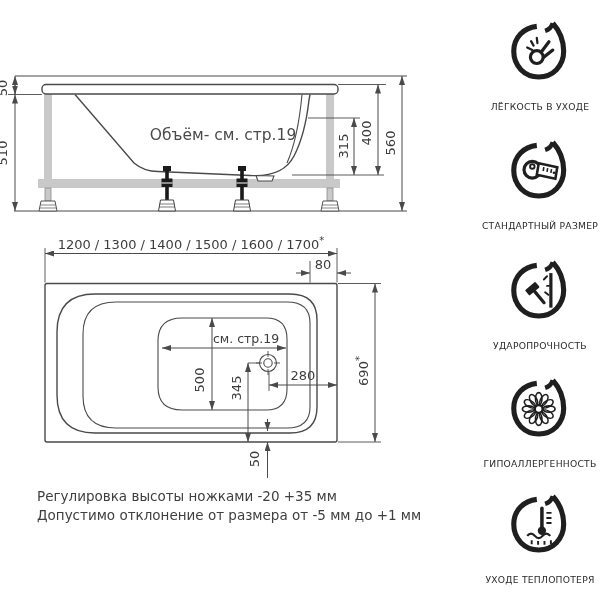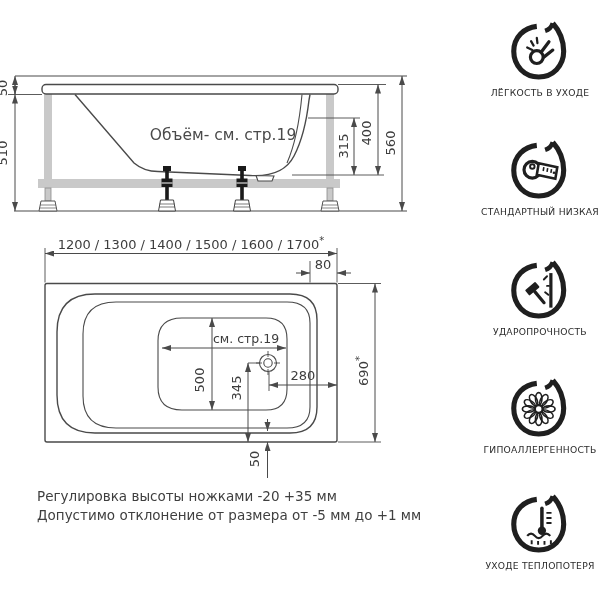--- a/index.html
+++ b/index.html
@@ -12,21 +12,21 @@
   .lentxt{font-size:13px;fill:#3d3d3d;}
   .note{font-size:13.5px;fill:#3f3f3f;}
   .ln{stroke:#4a4a4a;stroke-width:1.4;fill:none;}
   .lnt{stroke:#4a4a4a;stroke-width:1.1;fill:none;}
   .ext{stroke:#4a4a4a;stroke-width:0.9;fill:none;}
   .d2{stroke:#4a4a4a;stroke-width:1;fill:none;marker-start:url(#mS);marker-end:url(#mE);}
   .dE{stroke:#4a4a4a;stroke-width:1;fill:none;marker-end:url(#mE);}
   .gray{fill:#c9c9c9;stroke:none;}
   .whitefill{fill:#ffffff;}
   .feature{position:absolute;left:478px;width:124px;display:flex;flex-direction:column;align-items:center;}
-  .feature .lbl{margin-top:3px;font-size:9.2px;letter-spacing:0.25px;color:#2b2b2b;white-space:nowrap;text-align:left;}
+  .feature .lbl{margin-top:17px;font-size:9.2px;letter-spacing:0.25px;color:#2b2b2b;white-space:nowrap;text-align:left;}
   .icon-stroke{stroke:#1f1f1f;fill:none;}
 </style>
 </head>
 <body>
 
 <div class="stage">
 
 <svg width="470" height="600" viewBox="0 0 470 600" style="position:absolute;left:0;top:0;">
   <defs>
     <marker id="mE" markerWidth="10" markerHeight="7" refX="9" refY="3" orient="auto" markerUnits="userSpaceOnUse">
@@ -177,21 +177,21 @@
 <div class="feature" style="top:139px;">
   <svg width="64" height="64" viewBox="0 0 100 100">
     <path class="icon-stroke" stroke-width="8" d="M70,5 C79,15 87,27 87,49 C87,72 70,89 48,89 C26,89 9,72 9,49 C9,27 25,12 45,10"></path>
     <path class="icon-stroke" stroke-width="7" d="M70,5 C68,11 64,15 58,17"></path>
     <circle class="icon-stroke" stroke-width="5" cx="38" cy="48" r="13"></circle>
     <circle class="icon-stroke" stroke-width="3" cx="38" cy="43" r="3.5"></circle>
     <path d="M48,38 L77,44 L74,62 L45,56 Z" fill="#ffffff" stroke="#1f1f1f" stroke-width="4"></path>
     <path class="icon-stroke" stroke-width="2.5" d="M56,44 L55,50 M62,45.5 L61,51.5 M68,47 L67,53"></path>
     <rect x="70" y="51" width="3.5" height="3.5" fill="#1f1f1f"></rect>
   </svg>
-  <div class="lbl">СТАНДАРТНЫЙ НИЗКАЯ</div>
+  <div class="lbl">СТАНДАРТНЫЙ РАЗМЕР</div>
 </div>
 
 <div class="feature" style="top:259px;">
   <svg width="64" height="64" viewBox="0 0 100 100">
     <path class="icon-stroke" stroke-width="8" d="M70,5 C79,15 87,27 87,49 C87,72 70,89 48,89 C26,89 9,72 9,49 C9,27 25,12 45,10"></path>
     <path class="icon-stroke" stroke-width="7" d="M70,5 C68,11 64,15 58,17"></path>
     <line class="icon-stroke" stroke-width="5" x1="67" y1="22" x2="67" y2="76"></line>
     <g transform="rotate(-40 40 48)">
       <rect x="29" y="40" width="21" height="11" rx="1.5" fill="#1f1f1f"></rect>
       <line class="icon-stroke" stroke-width="5" stroke-linecap="round" x1="39.5" y1="51" x2="39.5" y2="74"></line>

